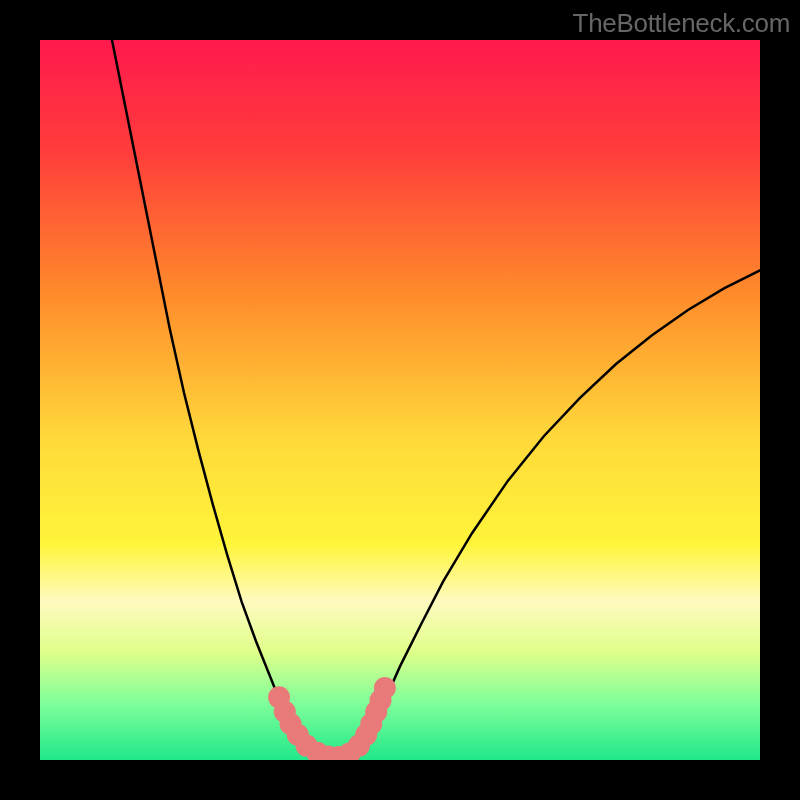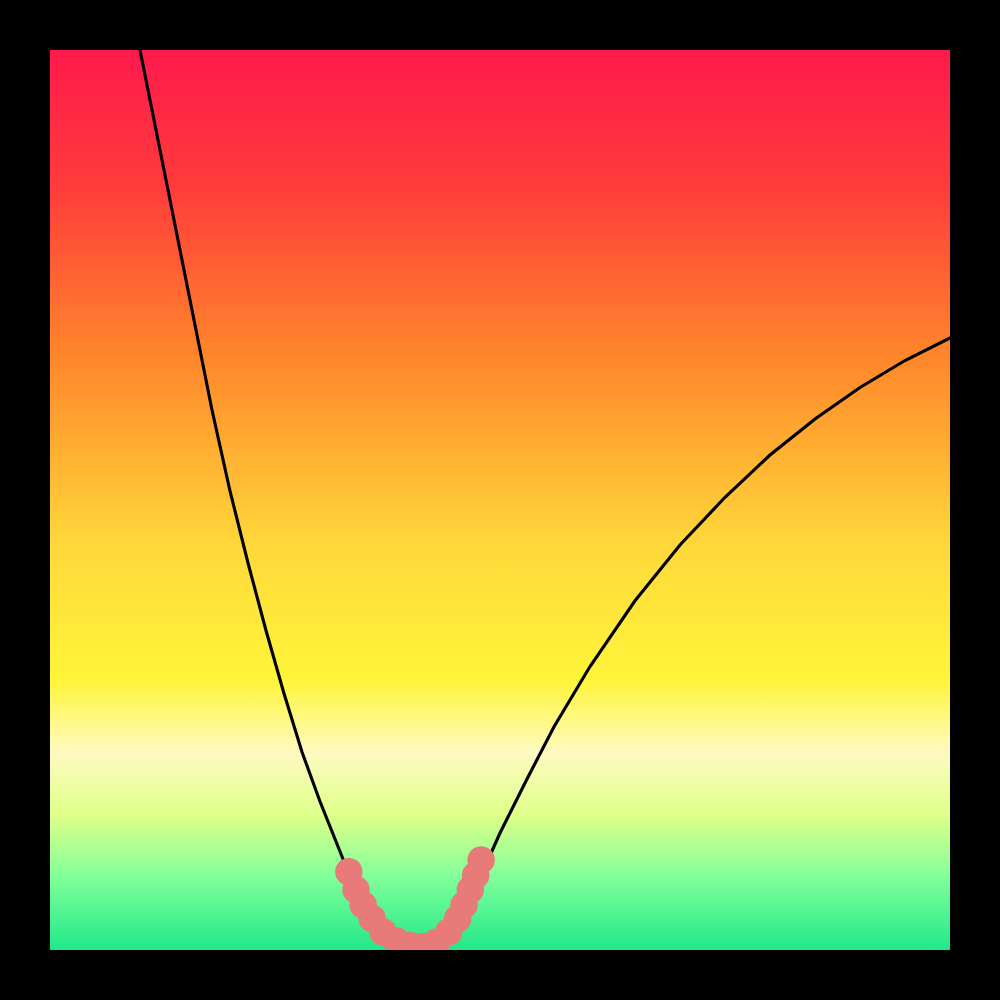--- a/index.html
+++ b/index.html
@@ -36,20 +36,21 @@
     letter-spacing: -0.3px;
   }
   svg {
     display: block;
   }
 </style>
 </head>
 <body>
 
 <div class="frame">
+  <div class="watermark">TheBottleneck.com</div>
   <div class="plot-area">
     <svg id="chart-svg" width="720" height="720" viewBox="0 0 720 720">
         <defs>
           <linearGradient id="bg-grad" x1="0" y1="0" x2="0" y2="1">
             <stop offset="0%" stop-color="#ff1a4d"></stop>
             <stop offset="15%" stop-color="#ff3b3b"></stop>
             <stop offset="35%" stop-color="#ff8a2b"></stop>
             <stop offset="55.00000000000001%" stop-color="#ffd83a"></stop>
             <stop offset="70%" stop-color="#fff53a"></stop>
             <stop offset="78%" stop-color="#fffac0"></stop>

